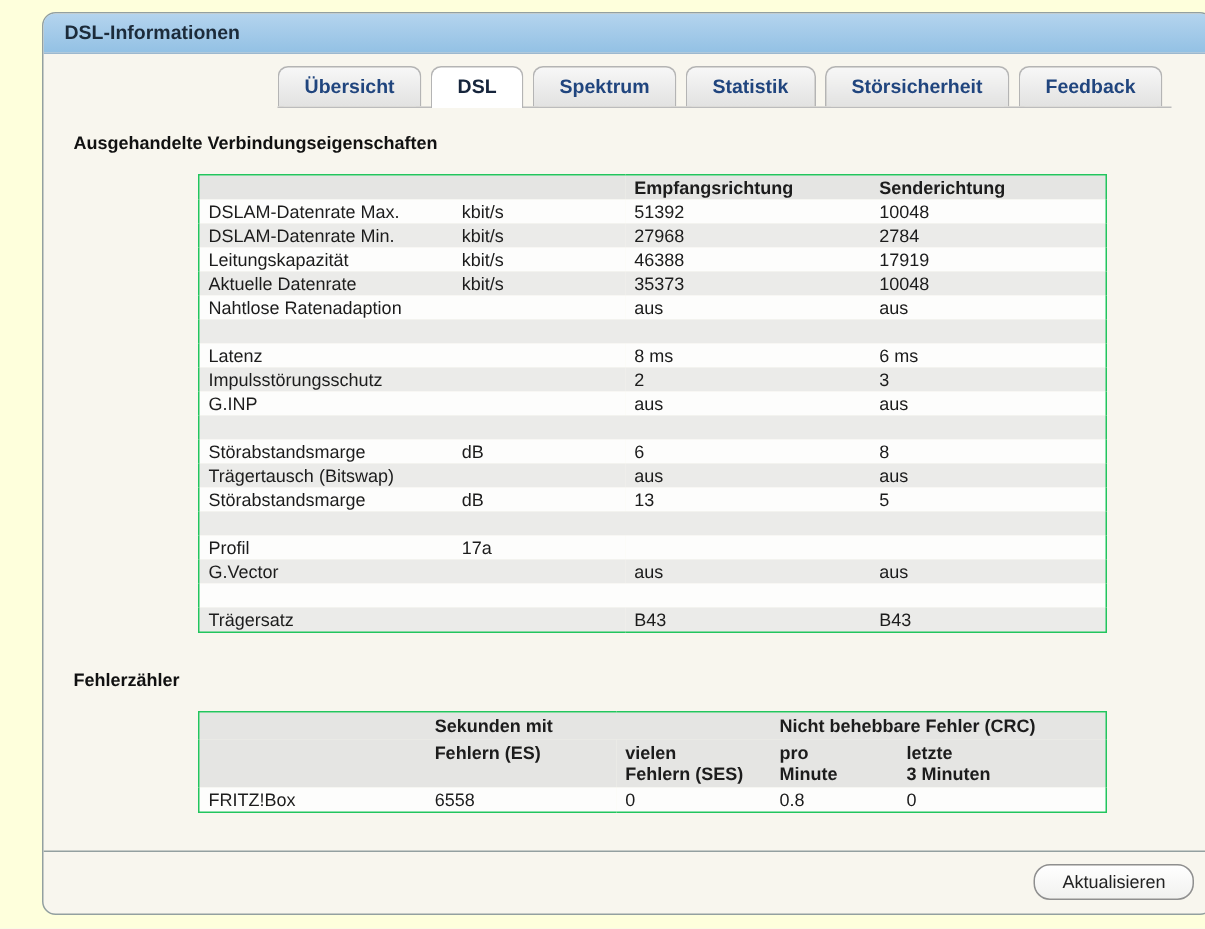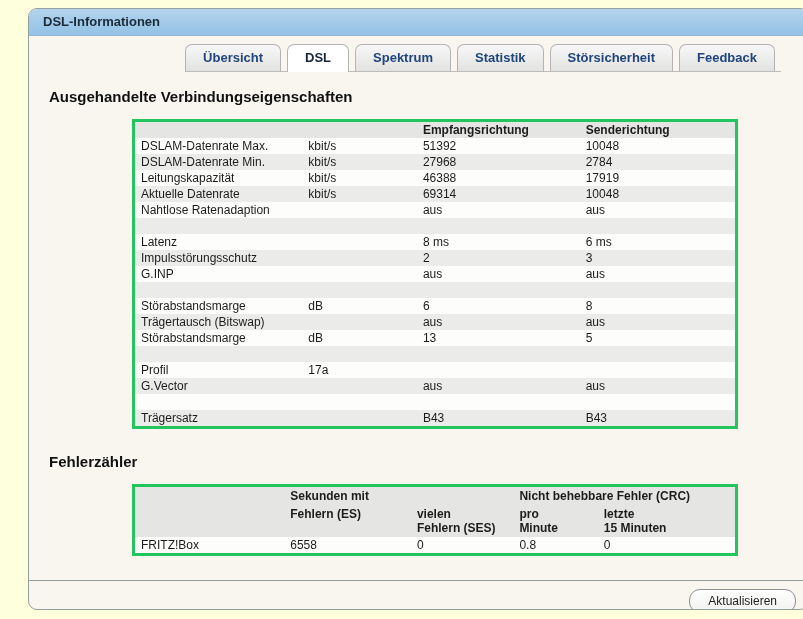--- a/index.html
+++ b/index.html
@@ -46,32 +46,32 @@
   }
   .tab.active {
     background: #ffffff;
     color: #16253c;
     margin-bottom: -1px;
     padding-bottom: 7px;
     z-index: 2;
   }
   .content { flex: 1; padding: 16px 20px 0 20px; }
   .section-heading {
-    font-size: 15px;
+    font-size: 12px;
     font-weight: bold;
     color: #111111;
     margin-bottom: 14px;
   }
   table.data {
     border-collapse: collapse;
     margin-left: 83px;
     width: 606px;
     font-size: 12px;
     color: #1c1c1c;
-    border: 3px solid #22c55e;
+    border: 1px solid #22c55e;
     margin-bottom: 24px;
   }
   table.data td, table.data th {
     padding: 1px 6px;
     height: 16px;
     font-weight: normal;
     text-align: left;
     vertical-align: top;
   }
   table.data tr.head th { background: #e5e5e3; font-weight: bold; }
@@ -143,21 +143,21 @@
           </tr>
           <tr class="stripe-a">
             <td>Leitungskapazität</td>
             <td>kbit/s</td>
             <td class="num">46388</td>
             <td class="num">17919</td>
           </tr>
           <tr class="stripe-b">
             <td>Aktuelle Datenrate</td>
             <td>kbit/s</td>
-            <td class="num">69314</td>
+            <td class="num">35373</td>
             <td class="num">10048</td>
           </tr>
           <tr class="stripe-a">
             <td>Nahtlose Ratenadaption</td>
             <td></td>
             <td class="num">aus</td>
             <td class="num">aus</td>
           </tr>
           <tr class="stripe-b">
             <td colspan="4">&nbsp;</td>
@@ -245,21 +245,21 @@
           <th class="ctr" colspan="2">Nicht behebbare Fehler (CRC)</th>
         </tr>
         <tr class="head">
             <th></th>
             <th class="ctr">Fehlern (ES)</th>
             <th class="ctr">vielen
 Fehlern (SES)</th>
             <th class="ctr">pro
 Minute</th>
             <th class="ctr">letzte
-15 Minuten</th>
+3 Minuten</th>
           </tr>
       </thead>
       <tbody>
           <tr class="stripe-a">
             <td>FRITZ!Box</td>
             <td class="ctr">6558</td>
             <td class="ctr">0</td>
             <td class="ctr">0.8</td>
             <td class="ctr">0</td>
           </tr>

